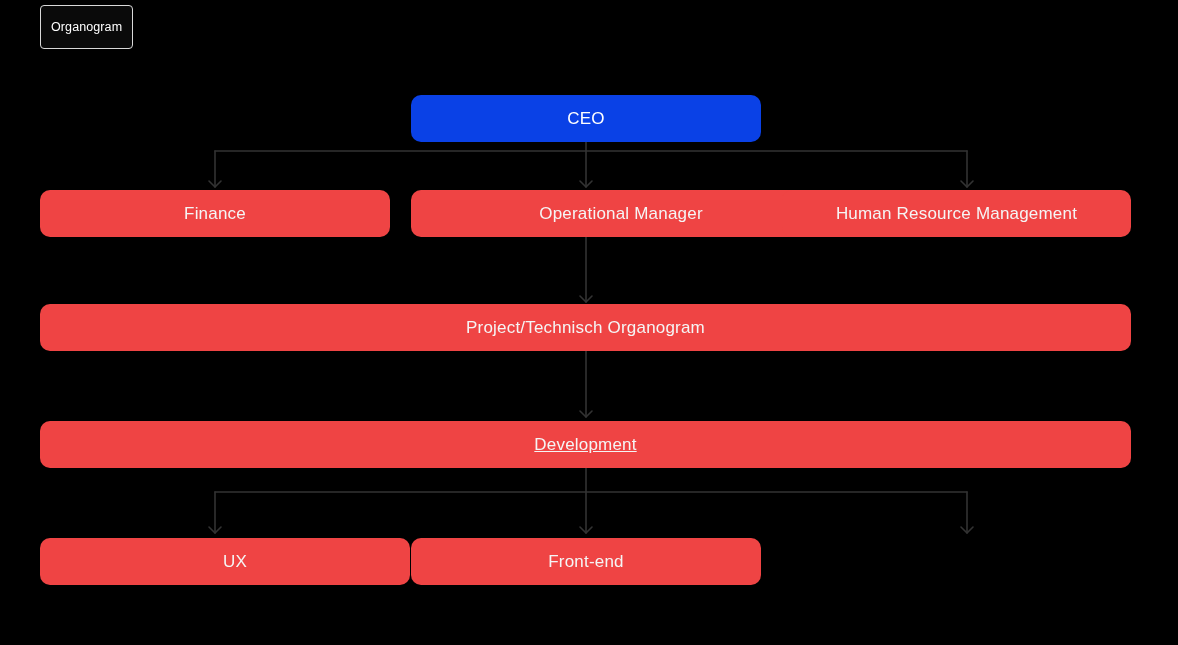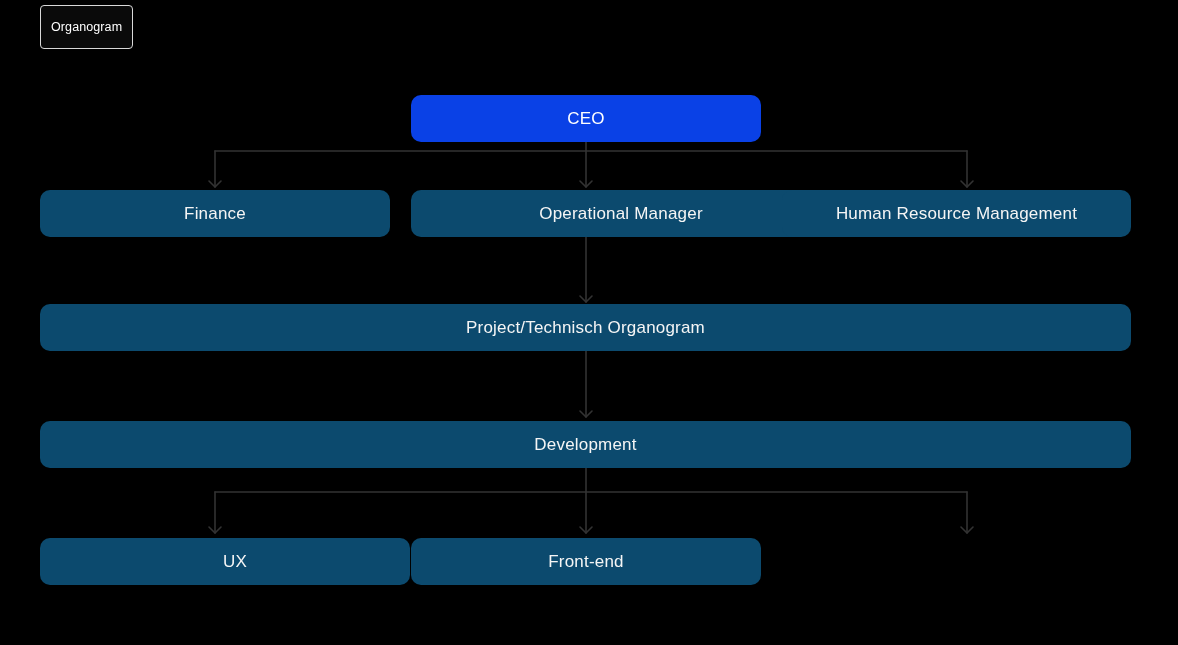--- a/index.html
+++ b/index.html
@@ -41,41 +41,41 @@
   .connectors path, .connectors polyline {
     fill: none;
     stroke: #333333;
     stroke-width: 1.6;
     stroke-linecap: round;
     stroke-linejoin: round;
   }
   .node {
     position: absolute;
     height: 47px;
-    background: #0c4a6e;
+    background: #ef4444;
     border-radius: 10px;
     display: flex;
     align-items: center;
     justify-content: center;
     color: #f5f5f5;
     font-size: 17px;
     letter-spacing: 0.2px;
     cursor: default;
   }
   .node.accent {
     background: #0a41e6;
     color: #ffffff;
     margin-top: 20px;
   }
   #n-ceo  { left: 411px; top: 75px;  width: 350px; }
   #n-fin  { left: 40px;  top: 190px; width: 350px; }
   #n-om   { left: 411px; top: 190px; width: 420px; }
   #n-hrm  { left: 782px; top: 190px; width: 349px; }
   #n-ptm  { left: 40px;  top: 304px; width: 1091px; }
-  #n-dev  { left: 40px;  top: 421px; width: 1091px; }
+  #n-dev  { left: 40px;  top: 421px; width: 1091px; text-decoration: underline; }
   #n-ux   { left: 40px;  top: 538px; width: 350px; padding-left: 20px; }
   #n-fe   { left: 411px; top: 538px; width: 350px; }
   #n-be   { left: 782px; top: 538px; width: 349px; }
 </style>
 </head>
 <body>
 
 <div class="stage">
 
   <div class="frame-badge">

